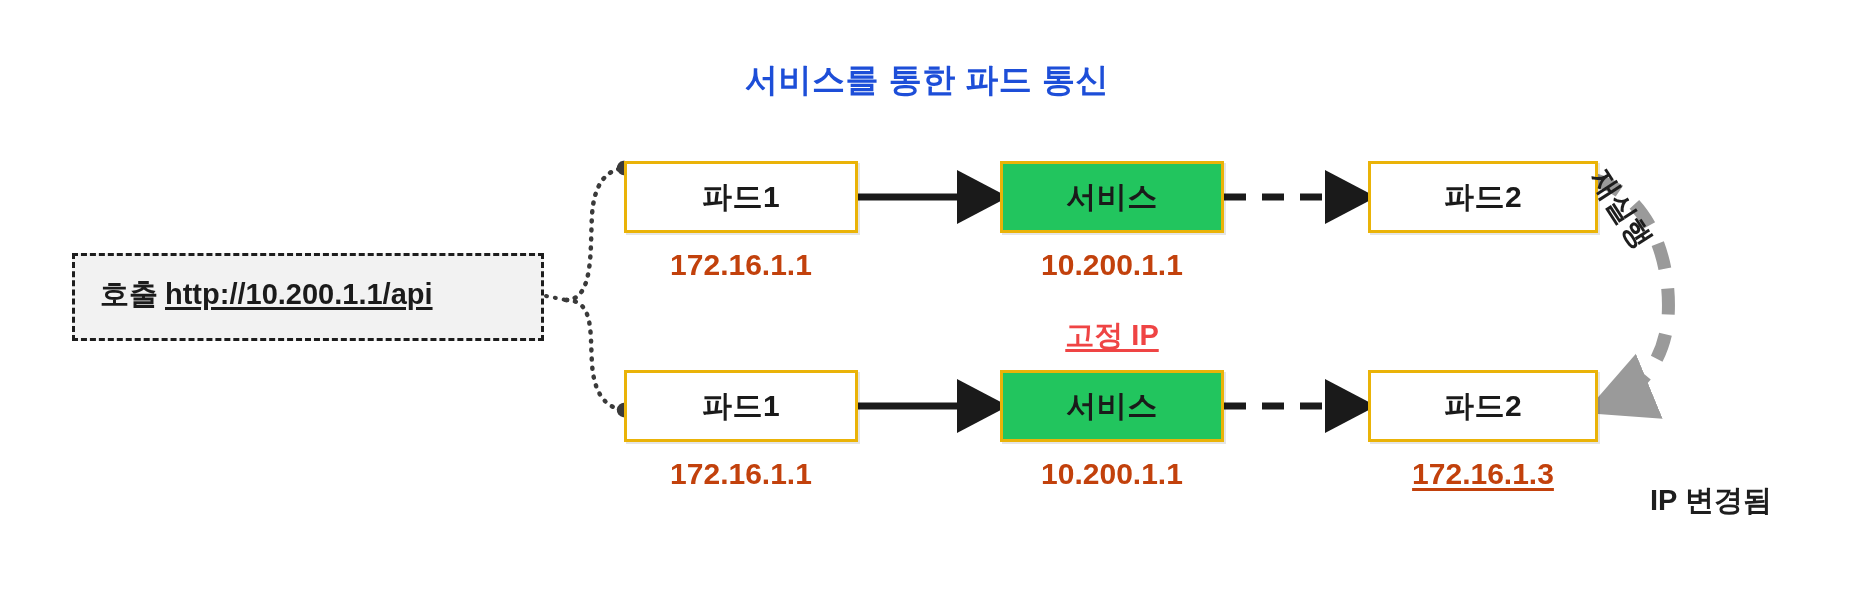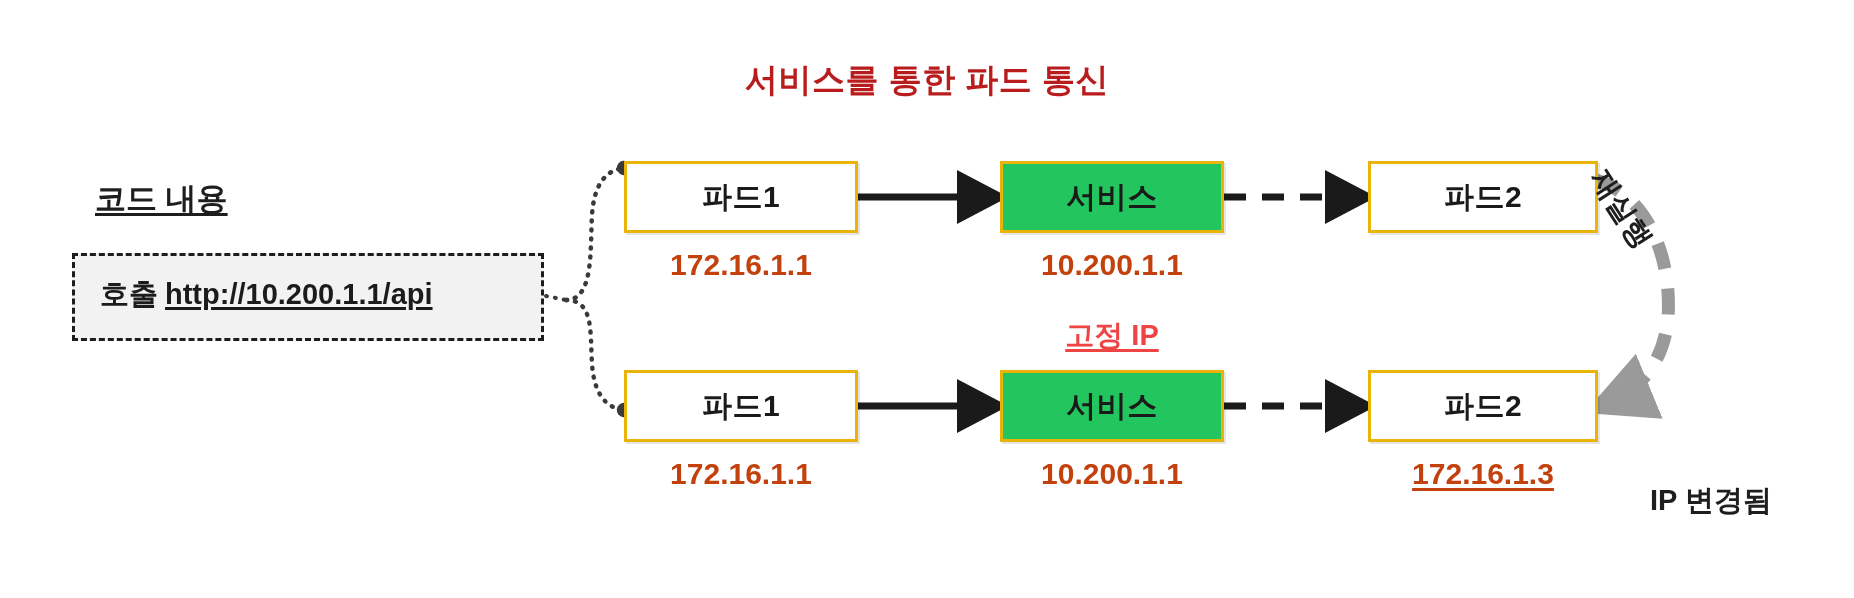--- a/index.html
+++ b/index.html
@@ -30,21 +30,21 @@
   
   .diagram-title {
     position: absolute;
     left: 0;
     top: 58px;
     width: 1854px;
     text-align: center;
     font-size: 33px;
     font-weight: 700;
     letter-spacing: 0.5px;
-    color: #b91c1c;
+    color: #1d4ed8;
     white-space: nowrap;
   }
 
   
   .code-heading {
     position: absolute;
     left: 95px;
     top: 178px;
     font-size: 31px;
     font-weight: 700;
@@ -183,21 +183,20 @@
 
     <line x1="858" y1="406" x2="1000" y2="406" stroke="#1a1a1a" stroke-width="7" marker-end="url(#arrowSolid)"></line>
 
     <line x1="1224" y1="406" x2="1368" y2="406" stroke="#1a1a1a" stroke-width="7" stroke-dasharray="22 16" marker-end="url(#arrowSolid)"></line>
 
     <path d="M 1596,180 C 1650,196 1672,262 1668,318 C 1664,362 1640,390 1606,404" fill="none" stroke="#9a9a9a" stroke-width="13" stroke-linecap="butt" stroke-dasharray="26 20" marker-end="url(#arrowGray)"></path>
   </svg>
 
   <div class="diagram-title">서비스를 통한 파드 통신</div>
 
-  <div class="code-heading">코드 내용</div>
 
   <div class="code-box"></div>
 
   <div class="code-line">
     <span class="call-kw">호출</span><span class="call-url">http://10.200.1.1/api</span>
   </div>
 
   <div class="node" style="left:624px; top:161px; width:234px; height:72px;">파드1</div>
   <div class="caption" style="left:584px; top:248px; width:314px;">172.16.1.1</div>
 

